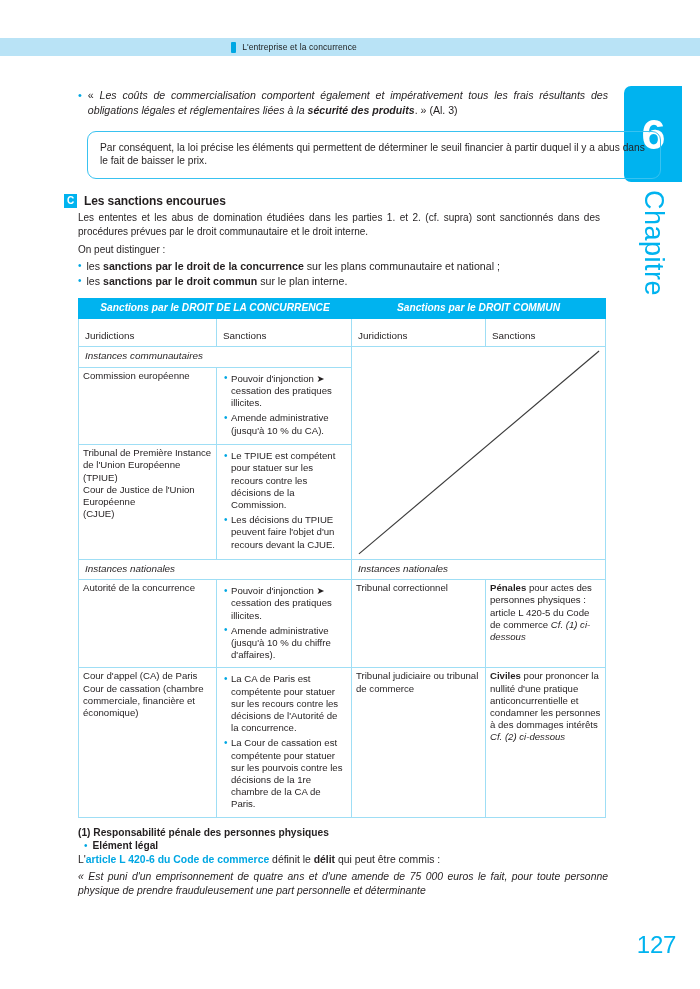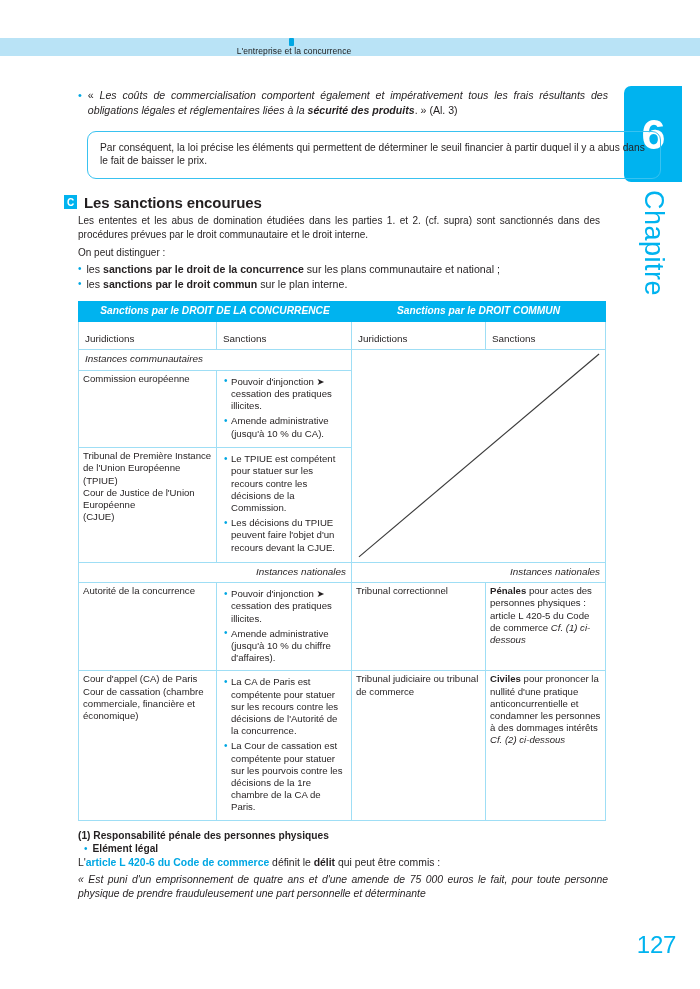--- a/index.html
+++ b/index.html
@@ -10,21 +10,21 @@
     -webkit-font-smoothing:antialiased;
   }
   
   .header-band{
     position:absolute;left:0;top:38px;width:700px;height:18px;
     background:#b9e3f6;
   }
   .header-inner{
     position:absolute;left:0;top:0;height:18px;width:700px;
     display:flex;align-items:center;justify-content:center;
-    padding-right:112px;box-sizing:border-box;flex-direction:column;
+    padding-right:112px;box-sizing:border-box;
   }
   .header-mark{
     width:5px;height:11px;background:#00a7e3;margin-right:6px;border-radius:1px;
   }
   .header-title{
     font-size:8.5px;color:#1b1b1b;letter-spacing:.1px;white-space:nowrap;
   }
   
   .chapter-tab{
     position:absolute;left:624px;top:86px;width:58px;height:96px;
@@ -73,21 +73,21 @@
   
   .section-head{
     display:flex;align-items:center;margin-top:15px;margin-left:-14px;
   }
   .sec-badge{
     width:13px;height:14px;background:#00b3ef;color:#fff;
     font-size:10px;font-weight:700;display:flex;align-items:center;
     justify-content:center;margin-right:7px;flex:0 0 auto;
   }
   .sec-title{
-    font-size:15px;font-weight:700;color:#231f20;letter-spacing:-.1px;
+    font-size:12px;font-weight:700;color:#231f20;letter-spacing:-.1px;
   }
   .body-p{
     font-size:10px;line-height:14.6px;color:#231f20;text-align:justify;
     margin:3px 8px 0 0;
   }
   .body-p.nojust{text-align:left;}
   .li-row{display:flex;align-items:flex-start;margin-top:1px;}
   .li-row .bullet-dot{font-size:10px;line-height:14.6px;margin-right:5px;}
   .li-text{font-size:10.6px;line-height:14.6px;color:#231f20;}
   .li-text b{font-weight:700;}
@@ -107,21 +107,21 @@
     border-color:#00b3ef;
   }
   .thead-main td.sep{border-left:1px solid #7fd7f6;}
   .thead-sub td{
     font-size:9.9px;padding:11px 5px 4px 6px;background:#ffffff;
   }
   .band td{
     font-style:italic;font-weight:400;font-size:9.9px;
     padding:3px 5px 4px 6px;
   }
-  .band td.ctr{text-align:right;}
+  .band td.ctr{text-align:left;}
   .cellpad{padding:3px 5px 5px 6px;}
   .cl{ 
     margin:0;padding:0;list-style:none;
   }
   .cl li{
     position:relative;padding-left:7px;margin:3px;
   }
   .cl li:before{
     content:"\2022";position:absolute;left:0;top:-.5px;color:#00a7e3;
     font-size:10px;line-height:12.2px;

